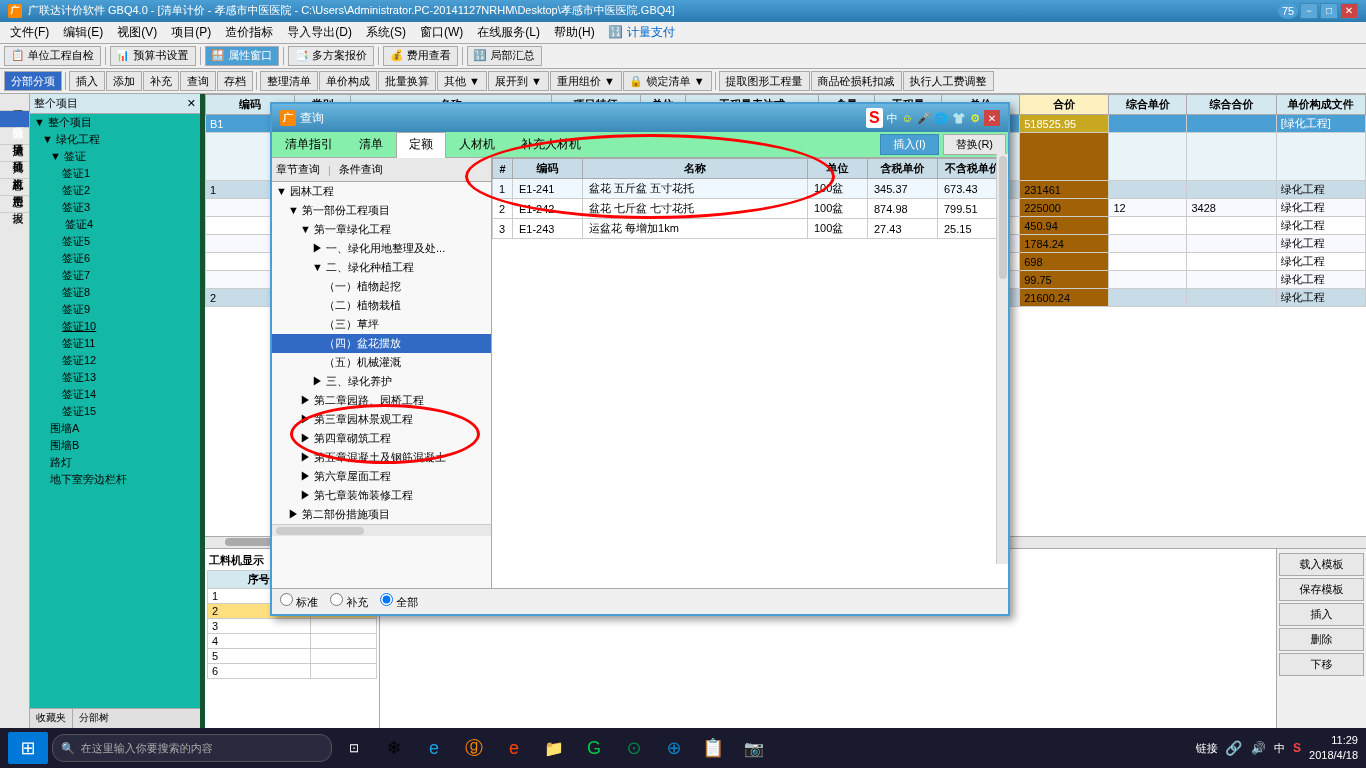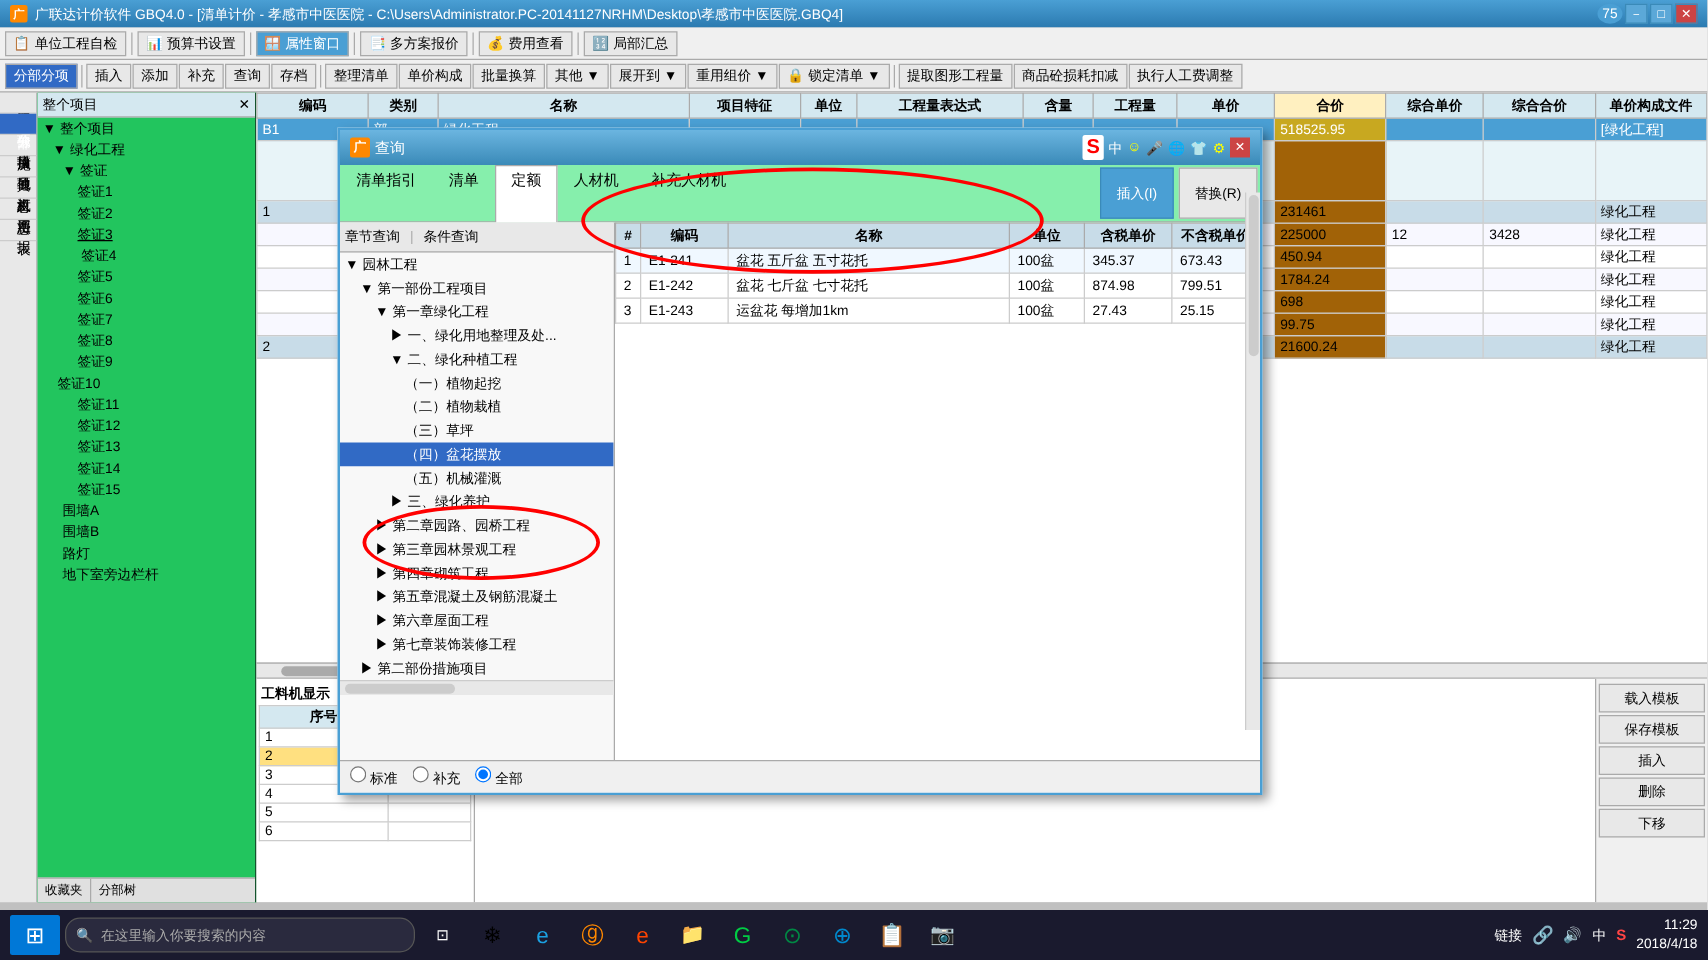--- a/index.html
+++ b/index.html
@@ -25,21 +25,21 @@
     
     
     .main-layout { display: flex; height: calc(768px - 22px - 22px - 26px - 26px - 24px - 22px); }
     
     
     .left-panel { width: 30px; background: #e8e8e8; border-right: 1px solid #aaa; display: flex; flex-direction: column; }
     .left-tab { writing-mode: vertical-rl; text-orientation: mixed; padding: 8px 4px; font-size: 11px; cursor: pointer; border-bottom: 1px solid #ccc; text-align: center; }
     .left-tab.active { background: #316ac5; color: white; }
     
     
-    .tree-panel { width: 175px; background: #22c55e; border-right: 1px solid #14532d; overflow: hidden; display: flex; flex-direction: column; justify-content: space-between; }
+    .tree-panel { width: 175px; background: #14b8a6; border-right: 5px solid #14532d; overflow: hidden; display: flex; flex-direction: column; justify-content: space-between; }
     .tree-header { background: #d4e8f0; padding: 2px 4px; font-size: 11px; border-bottom: 1px solid #aaa; display: flex; justify-content: space-between; align-items: center; }
     .tree-content { overflow: auto; flex: 1; }
     .tree-node { padding: 1px 4px; cursor: pointer; white-space: nowrap; font-size: 11px; }
     
     
     .content-area { flex: 1; display: flex; flex-direction: column; overflow: hidden; position: relative; }
     
     
     .table-area { flex: 1; overflow: hidden; background: white; }
     .data-table { width: 100%; border-collapse: collapse; font-size: 11px; }
@@ -116,20 +116,33 @@
       <span class="title-text">广联达计价软件 GBQ4.0 - [清单计价 - 孝感市中医医院 - C:\Users\Administrator.PC-20141127NRHM\Desktop\孝感市中医医院.GBQ4]</span>
     </div>
     <div class="title-controls">
       <div style="background:#4a9fd4;color:white;padding:0 6px;font-size:11px;border-radius:50%;width:20px;height:16px;display:flex;align-items:center;justify-content:center;">75</div>
       <button class="title-btn">－</button>
       <button class="title-btn">□</button>
       <button class="title-btn" style="background:#cc4444;">✕</button>
     </div>
   </div>
 
+  <div class="menu-bar">
+    <span class="menu-item">文件(F)</span>
+    <span class="menu-item">编辑(E)</span>
+    <span class="menu-item">视图(V)</span>
+    <span class="menu-item">项目(P)</span>
+    <span class="menu-item">造价指标</span>
+    <span class="menu-item">导入导出(D)</span>
+    <span class="menu-item">系统(S)</span>
+    <span class="menu-item">窗口(W)</span>
+    <span class="menu-item">在线服务(L)</span>
+    <span class="menu-item">帮助(H)</span>
+    <span class="menu-item" style="color:#0066cc;">🔢 计量支付</span>
+  </div>
 
   <div class="toolbar">
     <button class="tb-btn">📋 单位工程自检</button>
     <div class="tb-separator"></div>
     <button class="tb-btn">📊 预算书设置</button>
     <div class="tb-separator"></div>
     <button class="tb-btn" style="background:#4a9fd4;color:white;">🪟 属性窗口</button>
     <div class="tb-separator"></div>
     <button class="tb-btn">📑 多方案报价</button>
     <div class="tb-separator"></div>
@@ -177,28 +190,28 @@
         <div class="tree-header">
           <span>整个项目</span>
           <span style="cursor:pointer;">✕</span>
         </div>
         <div class="tree-content">
           <div class="tree-node">▼ 整个项目</div>
           <div class="tree-node" style="padding-left:12px;">▼ 绿化工程</div>
           <div class="tree-node" style="padding-left:20px;">▼ 签证</div>
           <div class="tree-node" style="padding-left:32px;">签证1</div>
           <div class="tree-node" style="padding-left:32px;">签证2</div>
-          <div class="tree-node" style="padding-left:32px;text-decoration:underline;">签证3</div>
+          <div class="tree-node" style="padding-left:32px;">签证3</div>
           <div class="tree-node" style="margin-left:31px;">签证4</div>
           <div class="tree-node" style="padding-left:32px;">签证5</div>
           <div class="tree-node" style="padding-left:32px;">签证6</div>
           <div class="tree-node" style="padding-left:32px;">签证7</div>
           <div class="tree-node" style="padding-left:32px;">签证8</div>
           <div class="tree-node" style="padding-left:32px;">签证9</div>
-          <div class="tree-node" style="padding-left:16px;">签证10</div>
+          <div class="tree-node" style="padding-left:32px;text-decoration:underline;">签证10</div>
           <div class="tree-node" style="padding-left:32px;">签证11</div>
           <div class="tree-node" style="padding-left:32px;">签证12</div>
           <div class="tree-node" style="padding-left:32px;">签证13</div>
           <div class="tree-node" style="padding-left:32px;">签证14</div>
           <div class="tree-node" style="padding-left:32px;">签证15</div>
           <div class="tree-node" style="padding-left:20px;">围墙A</div>
           <div class="tree-node" style="padding-left:20px;">围墙B</div>
           <div class="tree-node" style="padding-left:20px;">路灯</div>
           <div class="tree-node" style="padding-left:20px;">地下室旁边栏杆</div>
         </div>
@@ -447,21 +460,21 @@
       </div>
     </div>
 
     <div class="dialog-tabs">
       <div class="dialog-tab">清单指引</div>
       <div class="dialog-tab">清单</div>
       <div class="dialog-tab active">定额</div>
       <div class="dialog-tab">人材机</div>
       <div class="dialog-tab">补充人材机</div>
       <div style="margin-left:auto;display:flex;gap:4px;padding:2px;">
-        <button style="padding:12px 12px;font-size:11px;background:#4a9fd4;color:white;border:1px solid #3a8ab8;cursor:pointer;">插入(I)</button>
+        <button style="padding:2px 12px;font-size:11px;background:#4a9fd4;color:white;border:1px solid #3a8ab8;cursor:pointer;">插入(I)</button>
         <button style="padding:2px 12px;font-size:11px;background:#e8e8e8;border:1px solid #aaa;cursor:pointer;">替换(R)</button>
       </div>
     </div>
 
     <div class="dialog-body">
 
       <div class="dialog-left">
 
         <div class="search-bar">
           <span style="font-size:11px;">章节查询</span>

